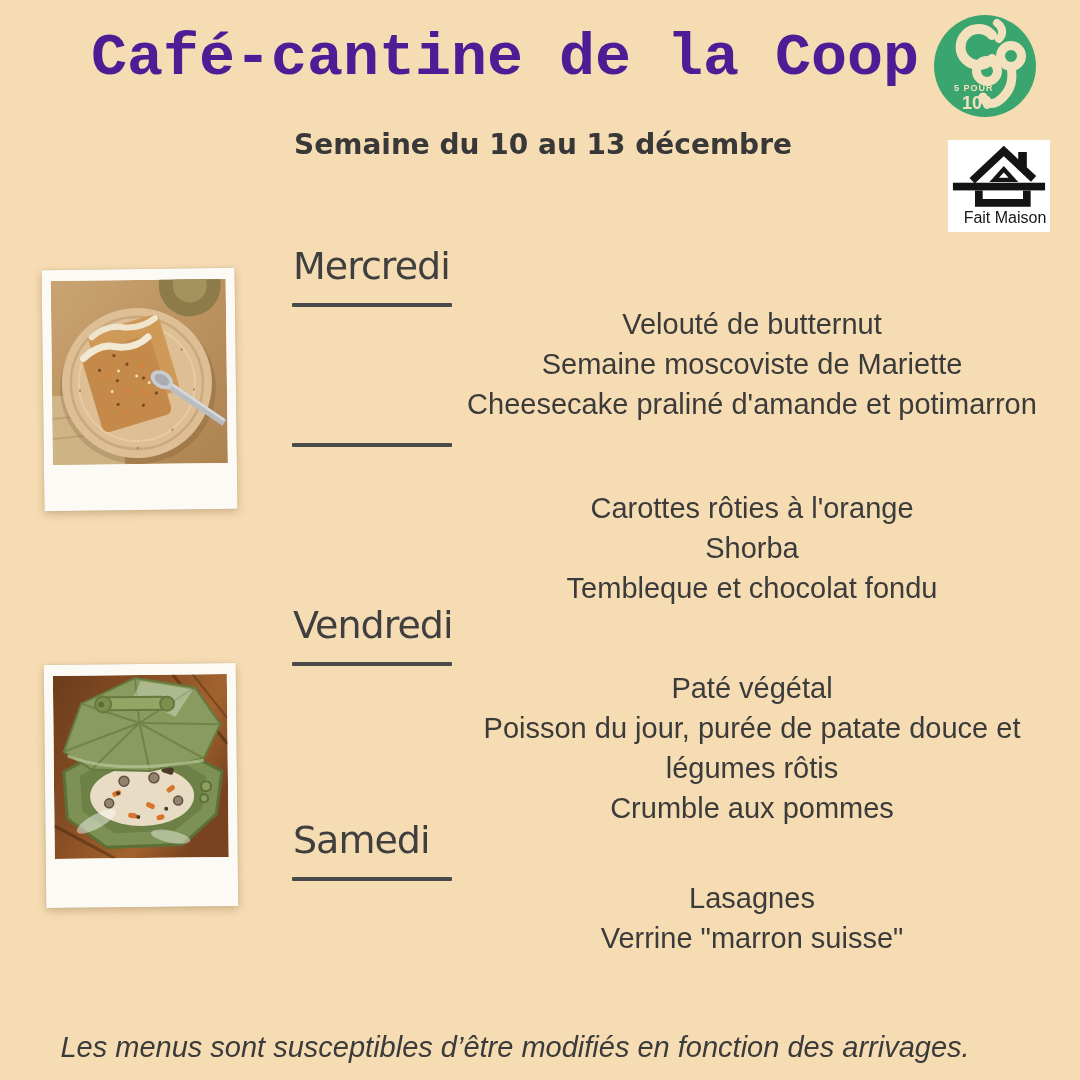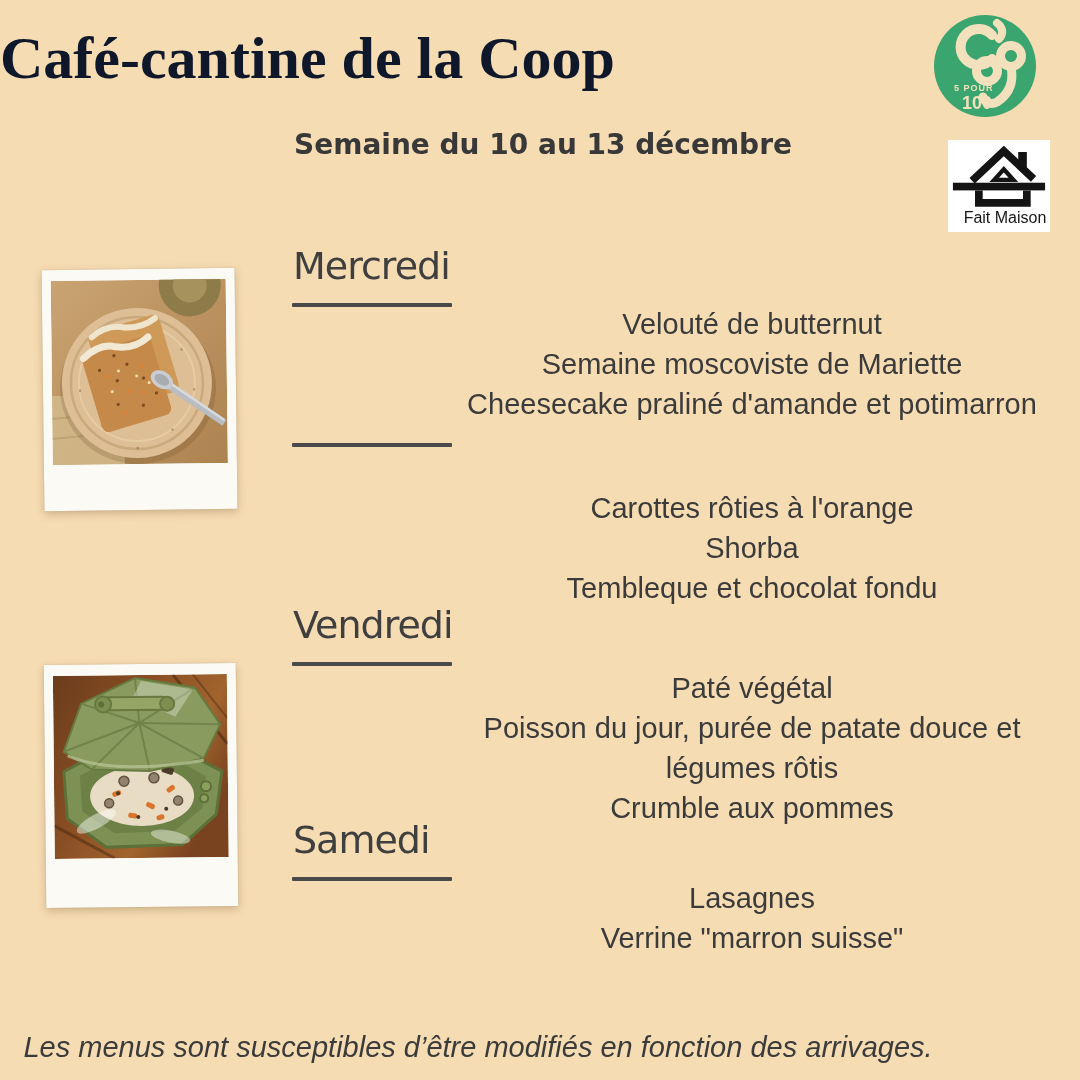--- a/index.html
+++ b/index.html
@@ -1,22 +1,22 @@
 <!DOCTYPE html>
 <html><head>
 <meta charset="utf-8">
 <style>
   html,body{margin:0;padding:0;background:#f6dcb3;}
   .poster{position:relative;width:1080px;height:1080px;background:#f6dcb3;overflow:hidden;
           font-family:"Liberation Sans",sans-serif;color:#3b3b3b;}
 
   
-  .title{position:absolute;top:24px;left:0;width:1010px;text-align:left;
-         font-family:Liberation Serif, serif;font-weight:bold;font-size:60px;
-         letter-spacing:0px;color:#0f172a;}
+  .title{position:absolute;top:24px;left:0;width:1010px;text-align:center;
+         font-family:Liberation Mono, monospace;font-weight:bold;font-size:60px;
+         letter-spacing:0px;color:#4c1d95;}
   .subtitle{position:absolute;top:128px;left:28px;width:1030px;text-align:center;
             font-family:"DejaVu Sans",sans-serif;font-weight:600;font-size:28px;color:#383838;}
 
   
   .coop-logo{position:absolute;left:933px;top:14px;width:104px;height:104px;}
   .fait-maison{position:absolute;left:948px;top:140px;width:102px;height:92px;background:#ffffff;
                display:flex;flex-direction:column;align-items:center;justify-content:flex-start;
                padding-top:4px;box-sizing:border-box;}
   .fait-maison .fm-label{font-family:"Liberation Sans",sans-serif;font-size:16px;color:#161616;
                          margin-top:1px;white-space:nowrap;margin-left:12px;}
@@ -35,21 +35,21 @@
   .day .rule{width:160px;height:4px;background:#4a4a4a;margin-top:15px;margin-left:-1px;border-radius:1px;}
   .day-0{top:244px;} .day-1{top:428px;} .day-2{top:603px;} .day-3{top:818px;}
 
   .items{position:absolute;left:426px;width:652px;text-align:center;
          font-family:"Liberation Sans",sans-serif;font-size:29px;line-height:40px;color:#3b3b3b;}
   .items-0{top:304px;} .items-1{top:488px;} .items-2{top:668px;} .items-3{top:878px;}
 
   
   .disclaimer{position:absolute;top:1031px;left:0;width:956px;text-align:center;
               font-family:"Liberation Sans",sans-serif;font-style:italic;font-weight:500;
-              font-size:29px;color:#3b3b3b;}
+              font-size:29px;color:#3b3b3b;padding-left:37px;}
 </style>
 </head>
 <body>
 
 <div class="poster">
 
   <div class="title">Café-cantine de la Coop</div>
   <div class="subtitle">Semaine du 10 au 13 décembre</div>
 
   <div class="coop-logo">

